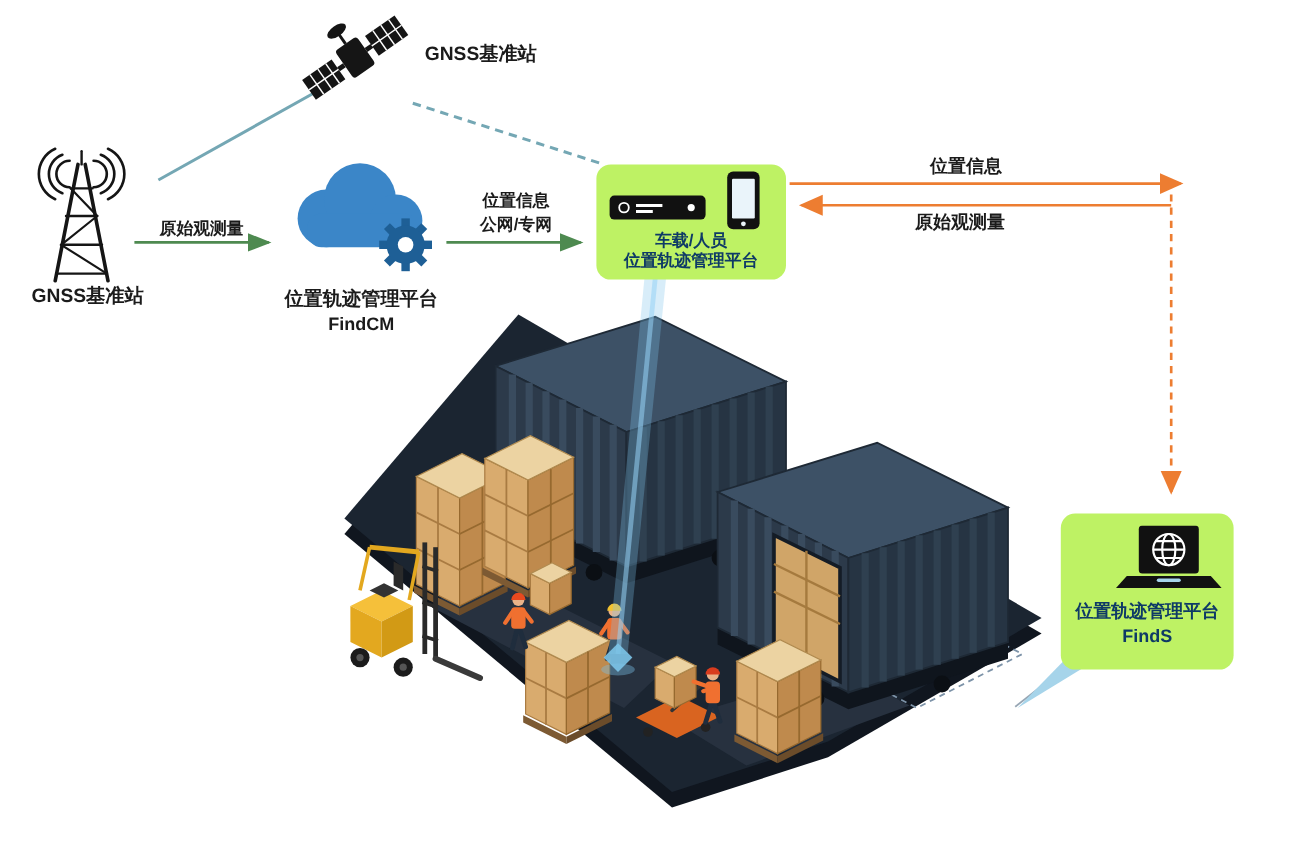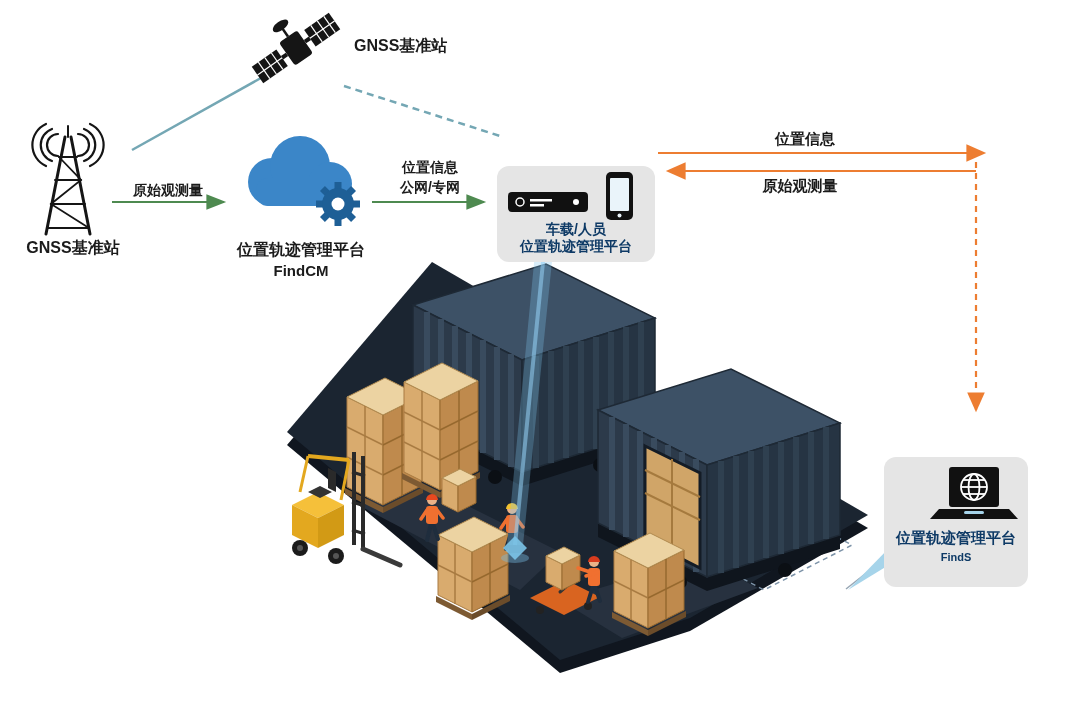--- a/index.html
+++ b/index.html
@@ -3,21 +3,21 @@
 <meta charset="utf-8">
 <style>
   html,body{margin:0;padding:0;background:#fff;}
   .canvas{position:relative;width:1080px;height:701px;background:#ffffff;overflow:hidden;
           font-family:"Liberation Sans","DejaVu Sans",sans-serif;}
   .layer{position:absolute;left:0;top:0;}
   .lbl{position:absolute;font-weight:700;font-size:15px;color:#1b1b1b;white-space:nowrap;line-height:1.2;}
   .lbl.center{transform:translateX(-50%);}
   .s14{font-size:14px;}
   .s16{font-size:16px;}
-  .bubble{position:absolute;background:#e5e5e5;border-radius:12px;margin-top:29px;}
+  .bubble{position:absolute;background:#bef264;border-radius:12px;}
   .bl{position:absolute;left:0;right:0;text-align:center;color:#0e3a66;font-weight:700;font-size:14px;white-space:nowrap;}
 </style>
 </head>
 <body>
 
 <div class="canvas">
 
   <svg class="layer" width="1080" height="701" viewBox="0 0 1080 701">
     <defs>
       <marker id="ag" markerWidth="10" markerHeight="9" refX="8" refY="3.5" orient="auto">
@@ -288,16 +288,16 @@
         <circle cx="46" cy="20" r="13"></circle>
         <ellipse cx="46" cy="20" rx="5.5" ry="13"></ellipse>
         <line x1="33" y1="20" x2="59" y2="20"></line>
         <line x1="35" y1="13" x2="57" y2="13"></line>
         <line x1="35" y1="27" x2="57" y2="27"></line>
       </g>
       <path d="M11,42 L81,42 L90,52 L2,52 Z" fill="#111"></path>
       <rect x="36" y="44" width="20" height="3" rx="1.5" fill="#a6d4ea"></rect>
     </svg>
     <div class="bl" style="top:72px;font-size:15px;">位置轨迹管理平台</div>
-    <div class="bl" style="top:94px;font-size:11px;">FindS</div>
+    <div class="bl" style="top:94px;font-size:15px;">FindS</div>
   </div>
 
 </div>
 
 </body></html>

